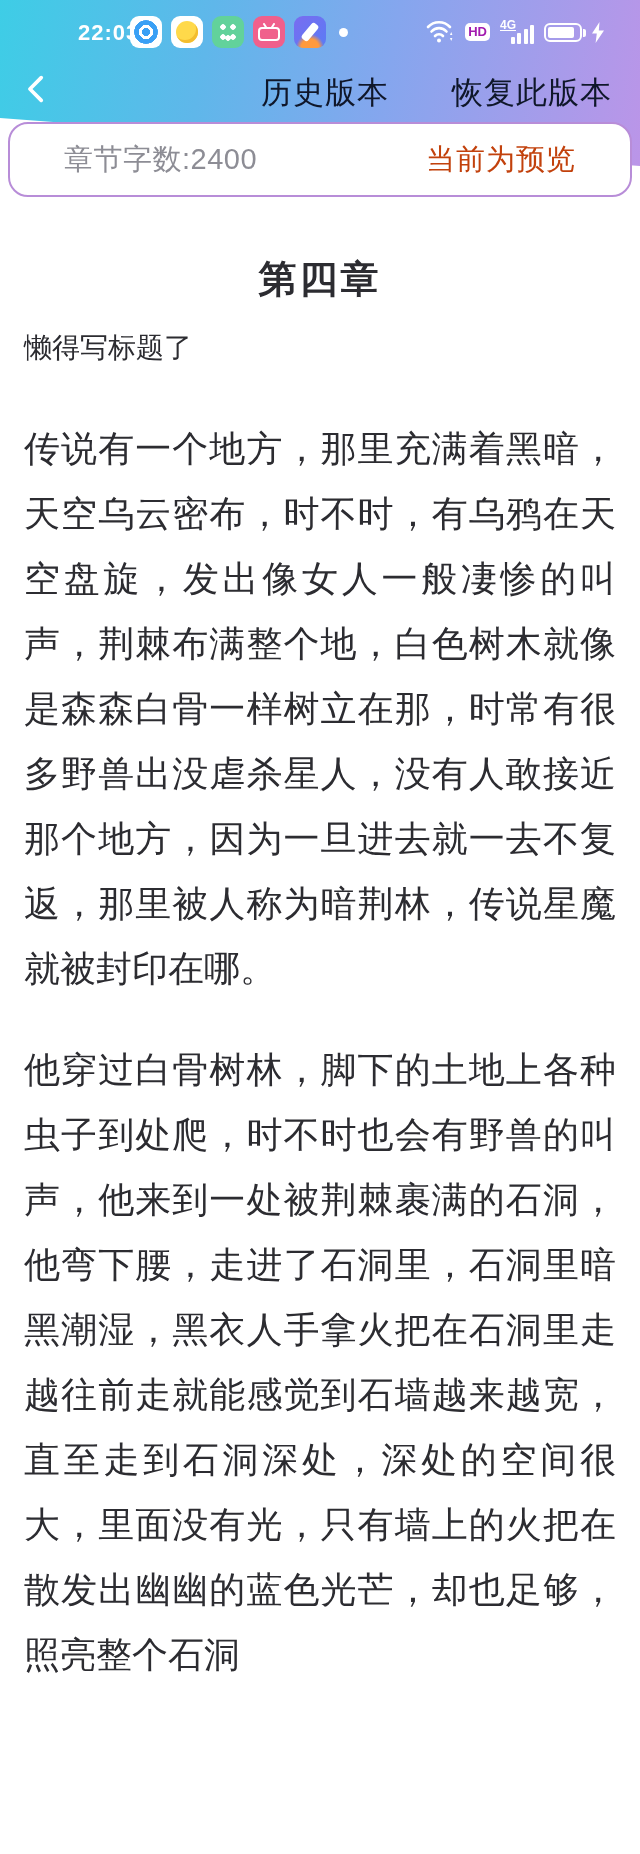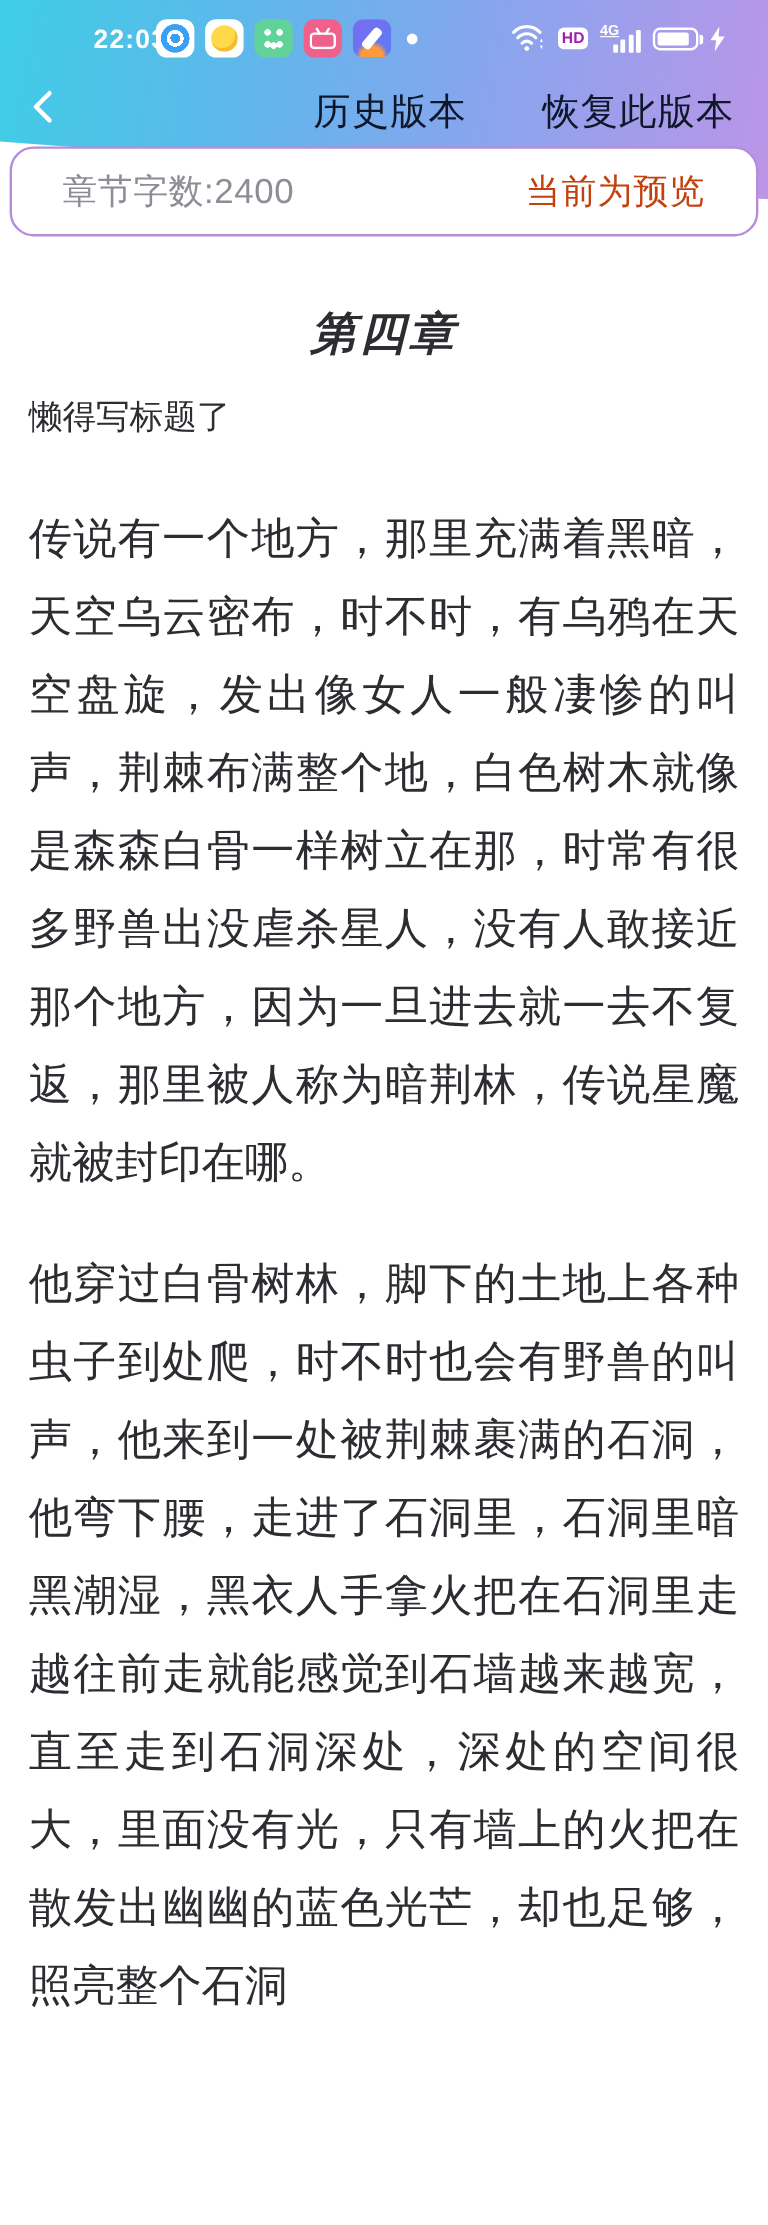--- a/index.html
+++ b/index.html
@@ -82,37 +82,36 @@
     font-size: 31px; font-weight: 500; letter-spacing: 1px; cursor: pointer;
   }
 
   
   .info-card {
     position: absolute; top: 122px; left: 8px; right: 8px; height: 75px;
     background: #ffffff;
     border: 2px solid #b88dd8;
     border-radius: 20px;
     display: flex; align-items: center; justify-content: space-between;
-    padding: 0 42px;
+    padding: 0 54px;
     z-index: 2;
   }
   .word-count { font-size: 29px; color: #8d8d95; letter-spacing: 0.5px; }
   .preview-badge { font-size: 29px; color: #c2410c; letter-spacing: 1px; }
 
   
   .content {
     position: absolute; top: 197px; left: 24px; right: 24px; bottom: 0;
     color: #2c2c31;
   }
   .chapter-title {
     margin: 60px 0 0 0;
     text-align: center;
     font-size: 38px; font-weight: 700; letter-spacing: 3px;
     line-height: 44px;
-    font-style: italic;
   }
   .chapter-subtitle {
     margin-top: 14px;
     font-size: 28px; line-height: 65px; font-weight: 400;
   }
   .para {
     margin: 36px 0 0 0;
     font-size: 36px; line-height: 65px; font-weight: 400;
     text-align: justify;
     word-break: break-all;

